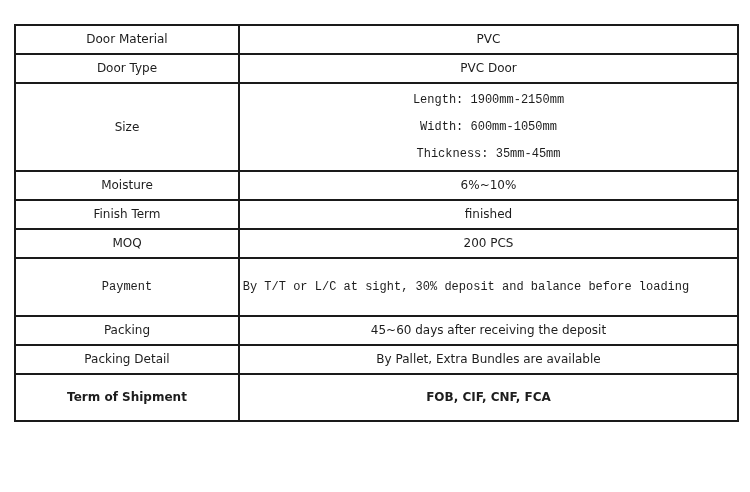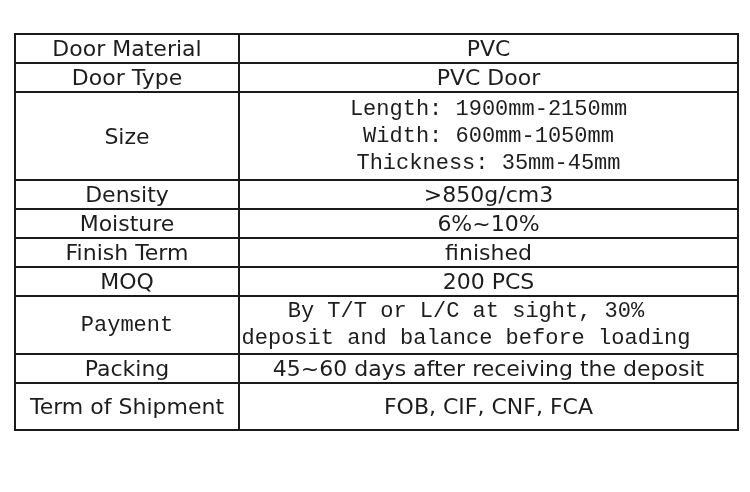--- a/index.html
+++ b/index.html
@@ -17,38 +17,38 @@
     position: relative;
     width: 750px;
     height: 492px;
     background: var(--bg-color);
     font-family: "DejaVu Sans", "Liberation Sans", sans-serif;
     color: var(--text-color);
   }
   table.spec-table {
     position: absolute;
     left: 14px;
-    top: 33px;
+    top: 24px;
     width: 723px;
     border-collapse: collapse;
     table-layout: fixed;
-    font-size: 22px;
+    font-size: 12px;
   }
   table.spec-table td {
     border: 2px solid var(--border-color);
     text-align: center;
     vertical-align: middle;
     padding: 0;
     line-height: 27px;
     overflow: hidden;
   }
   tr.r-std    { height: 29px; }
   tr.r-size   { height: 88px; }
   tr.r-payment{ height: 58px; font-family: Liberation Mono, monospace; }
-  tr.r-last   { height: 47px; }
+  tr.r-last   { height: 47px; font-weight: bold; }
   td.value-left {
     text-align: left;
     padding-left: 9px;
   }
   td.value-left .wrap-text {
     max-width: 452px;
   }
   .size-line { line-height: 27px; font-family: Liberation Mono, monospace; }
 </style>
 </head>
@@ -71,24 +71,20 @@
       </tr>
       <tr class="r-size">
         <td>Size</td>
         <td>
           <div class="size-line">Length: 1900mm-2150mm</div>
           <div class="size-line">Width: 600mm-1050mm</div>
           <div class="size-line">Thickness: 35mm-45mm</div>
         </td>
       </tr>
       <tr class="r-std">
-        <td>Density</td>
-        <td>&gt;850g/cm3</td>
-      </tr>
-      <tr class="r-std">
         <td>Moisture</td>
         <td>6%~10%</td>
       </tr>
       <tr class="r-std">
         <td>Finish Term</td>
         <td>finished</td>
       </tr>
       <tr class="r-std">
         <td>MOQ</td>
         <td>200 PCS</td>
@@ -96,19 +92,23 @@
       <tr class="r-payment">
         <td>Payment</td>
         <td class="value-left">
           <div class="wrap-text">By T/T or L/C at sight, 30% deposit and balance before loading</div>
         </td>
       </tr>
       <tr class="r-std">
         <td>Packing</td>
         <td>45~60 days after receiving the deposit</td>
       </tr>
+      <tr class="r-std">
+        <td>Packing Detail</td>
+        <td>By Pallet, Extra Bundles are available</td>
+      </tr>
       <tr class="r-last">
         <td>Term of Shipment</td>
         <td>FOB, CIF, CNF, FCA</td>
       </tr>
     </tbody>
   </table>
 </div>
 
 </body></html>

